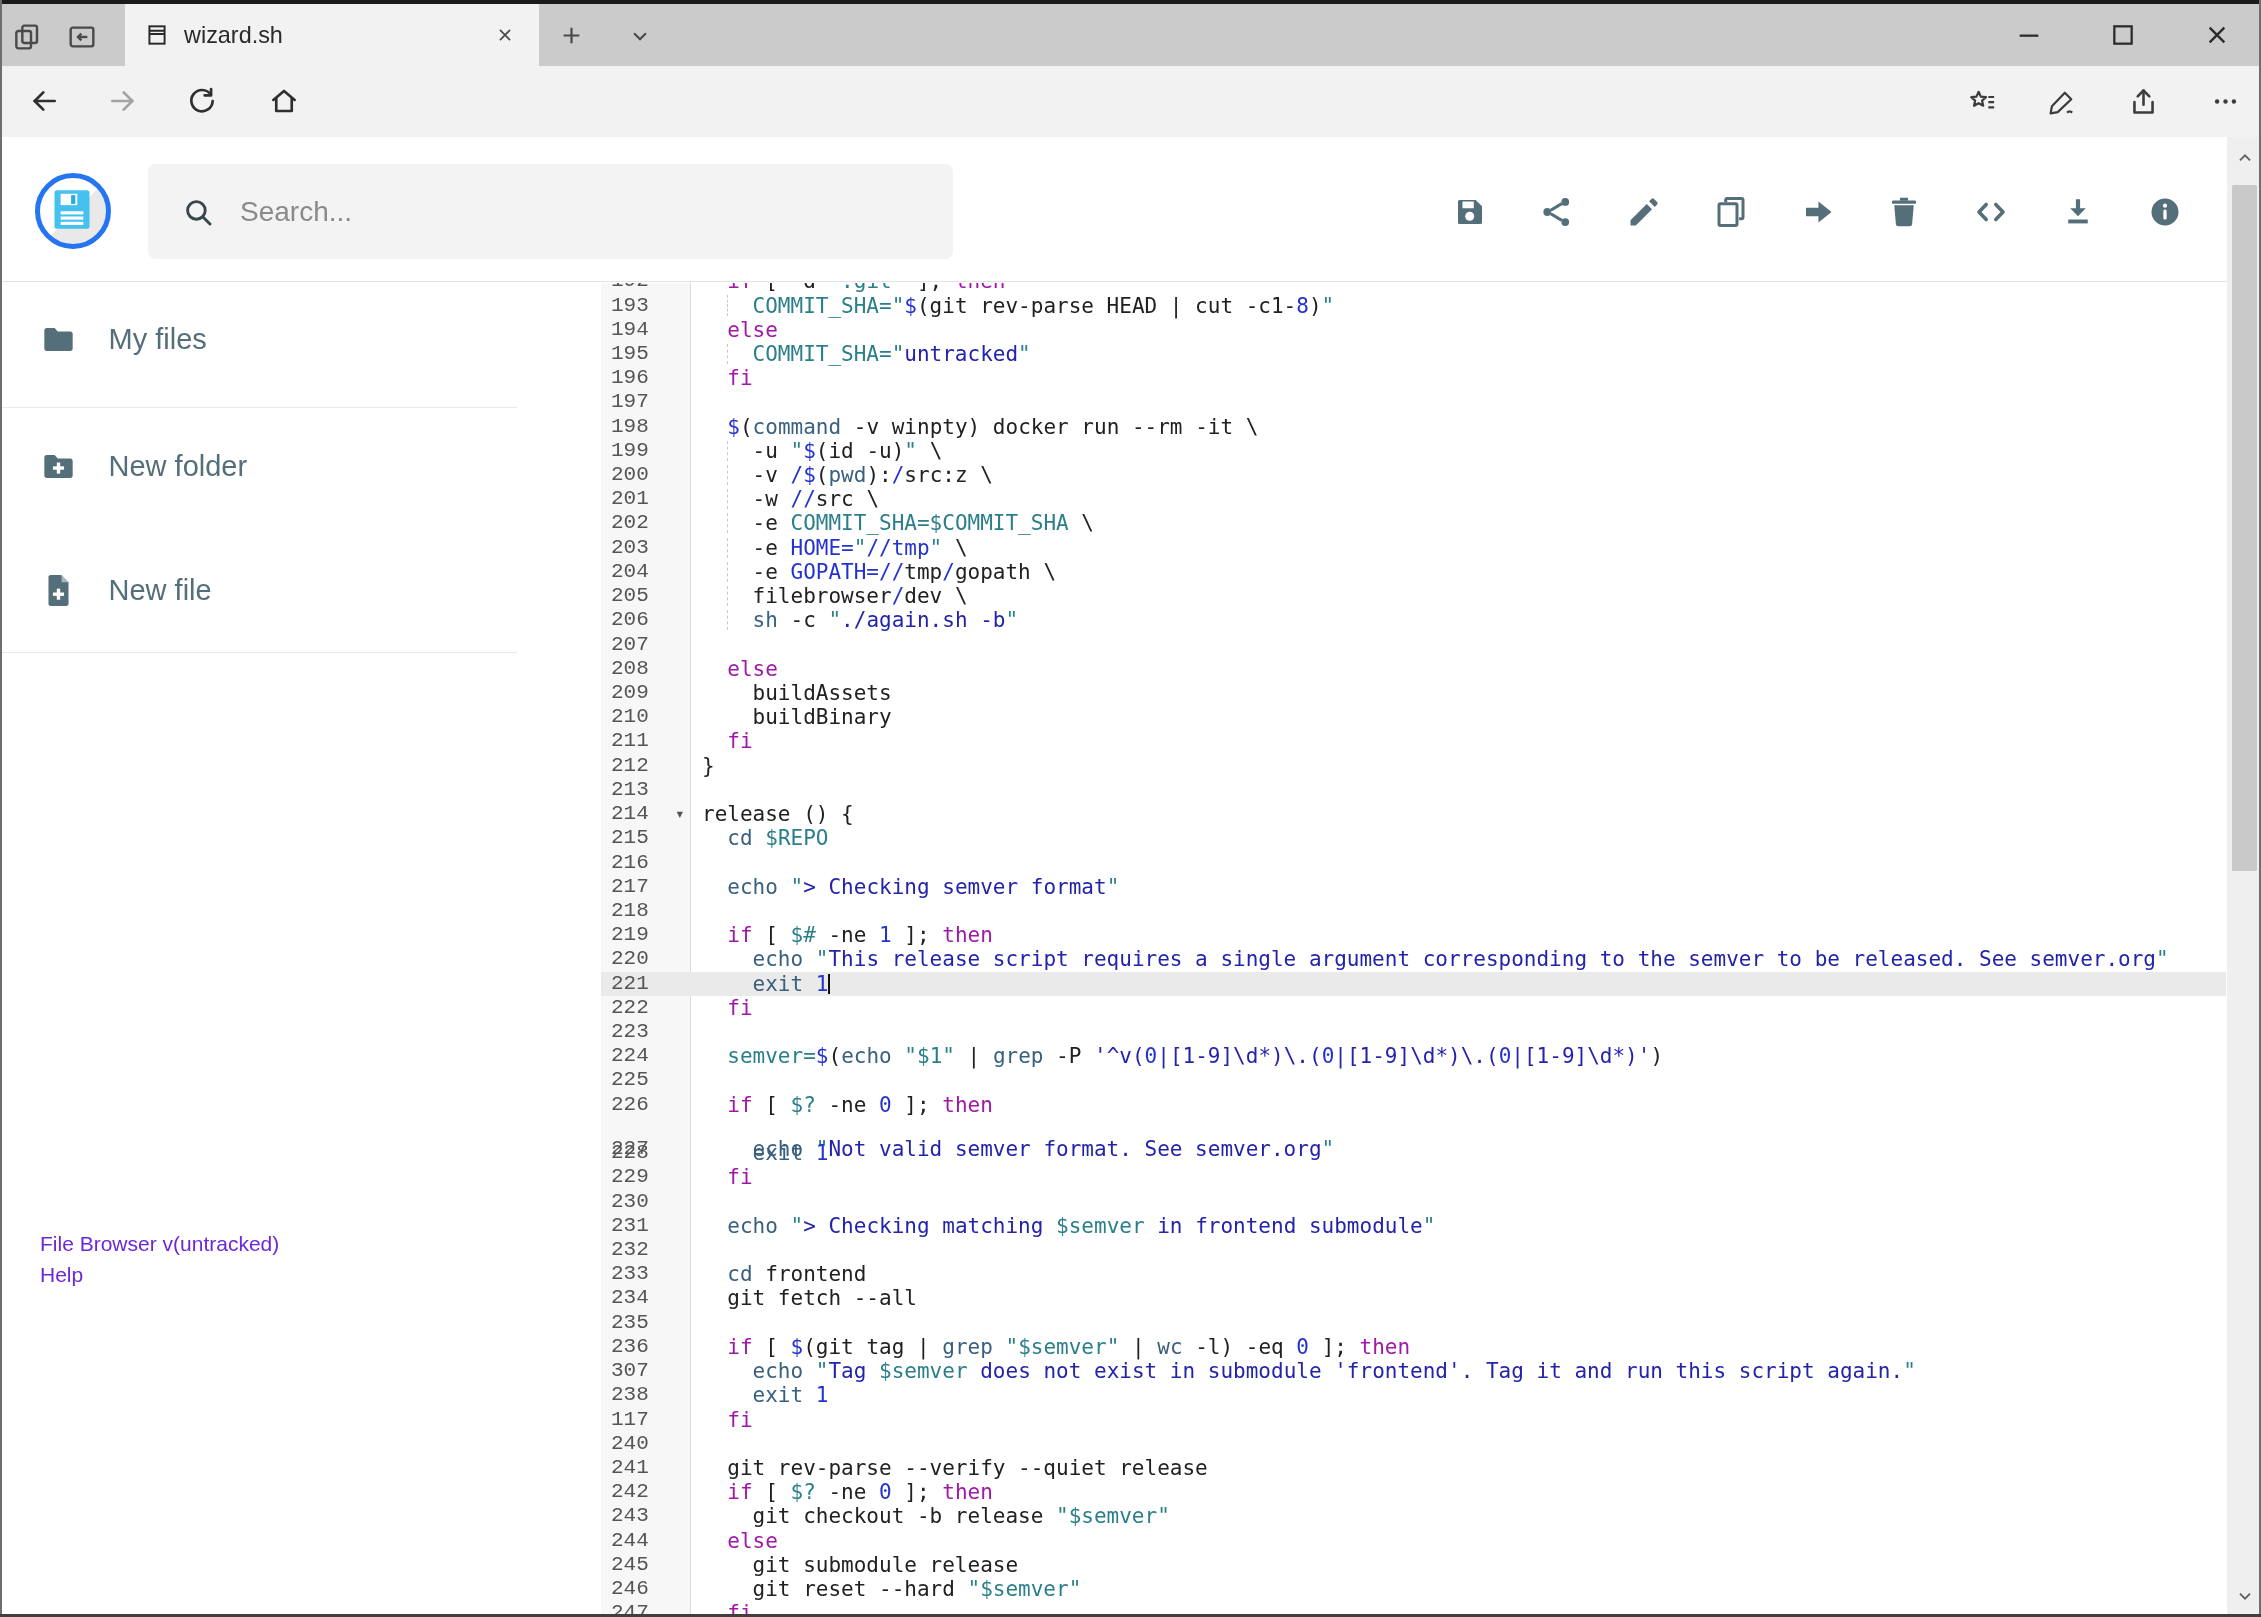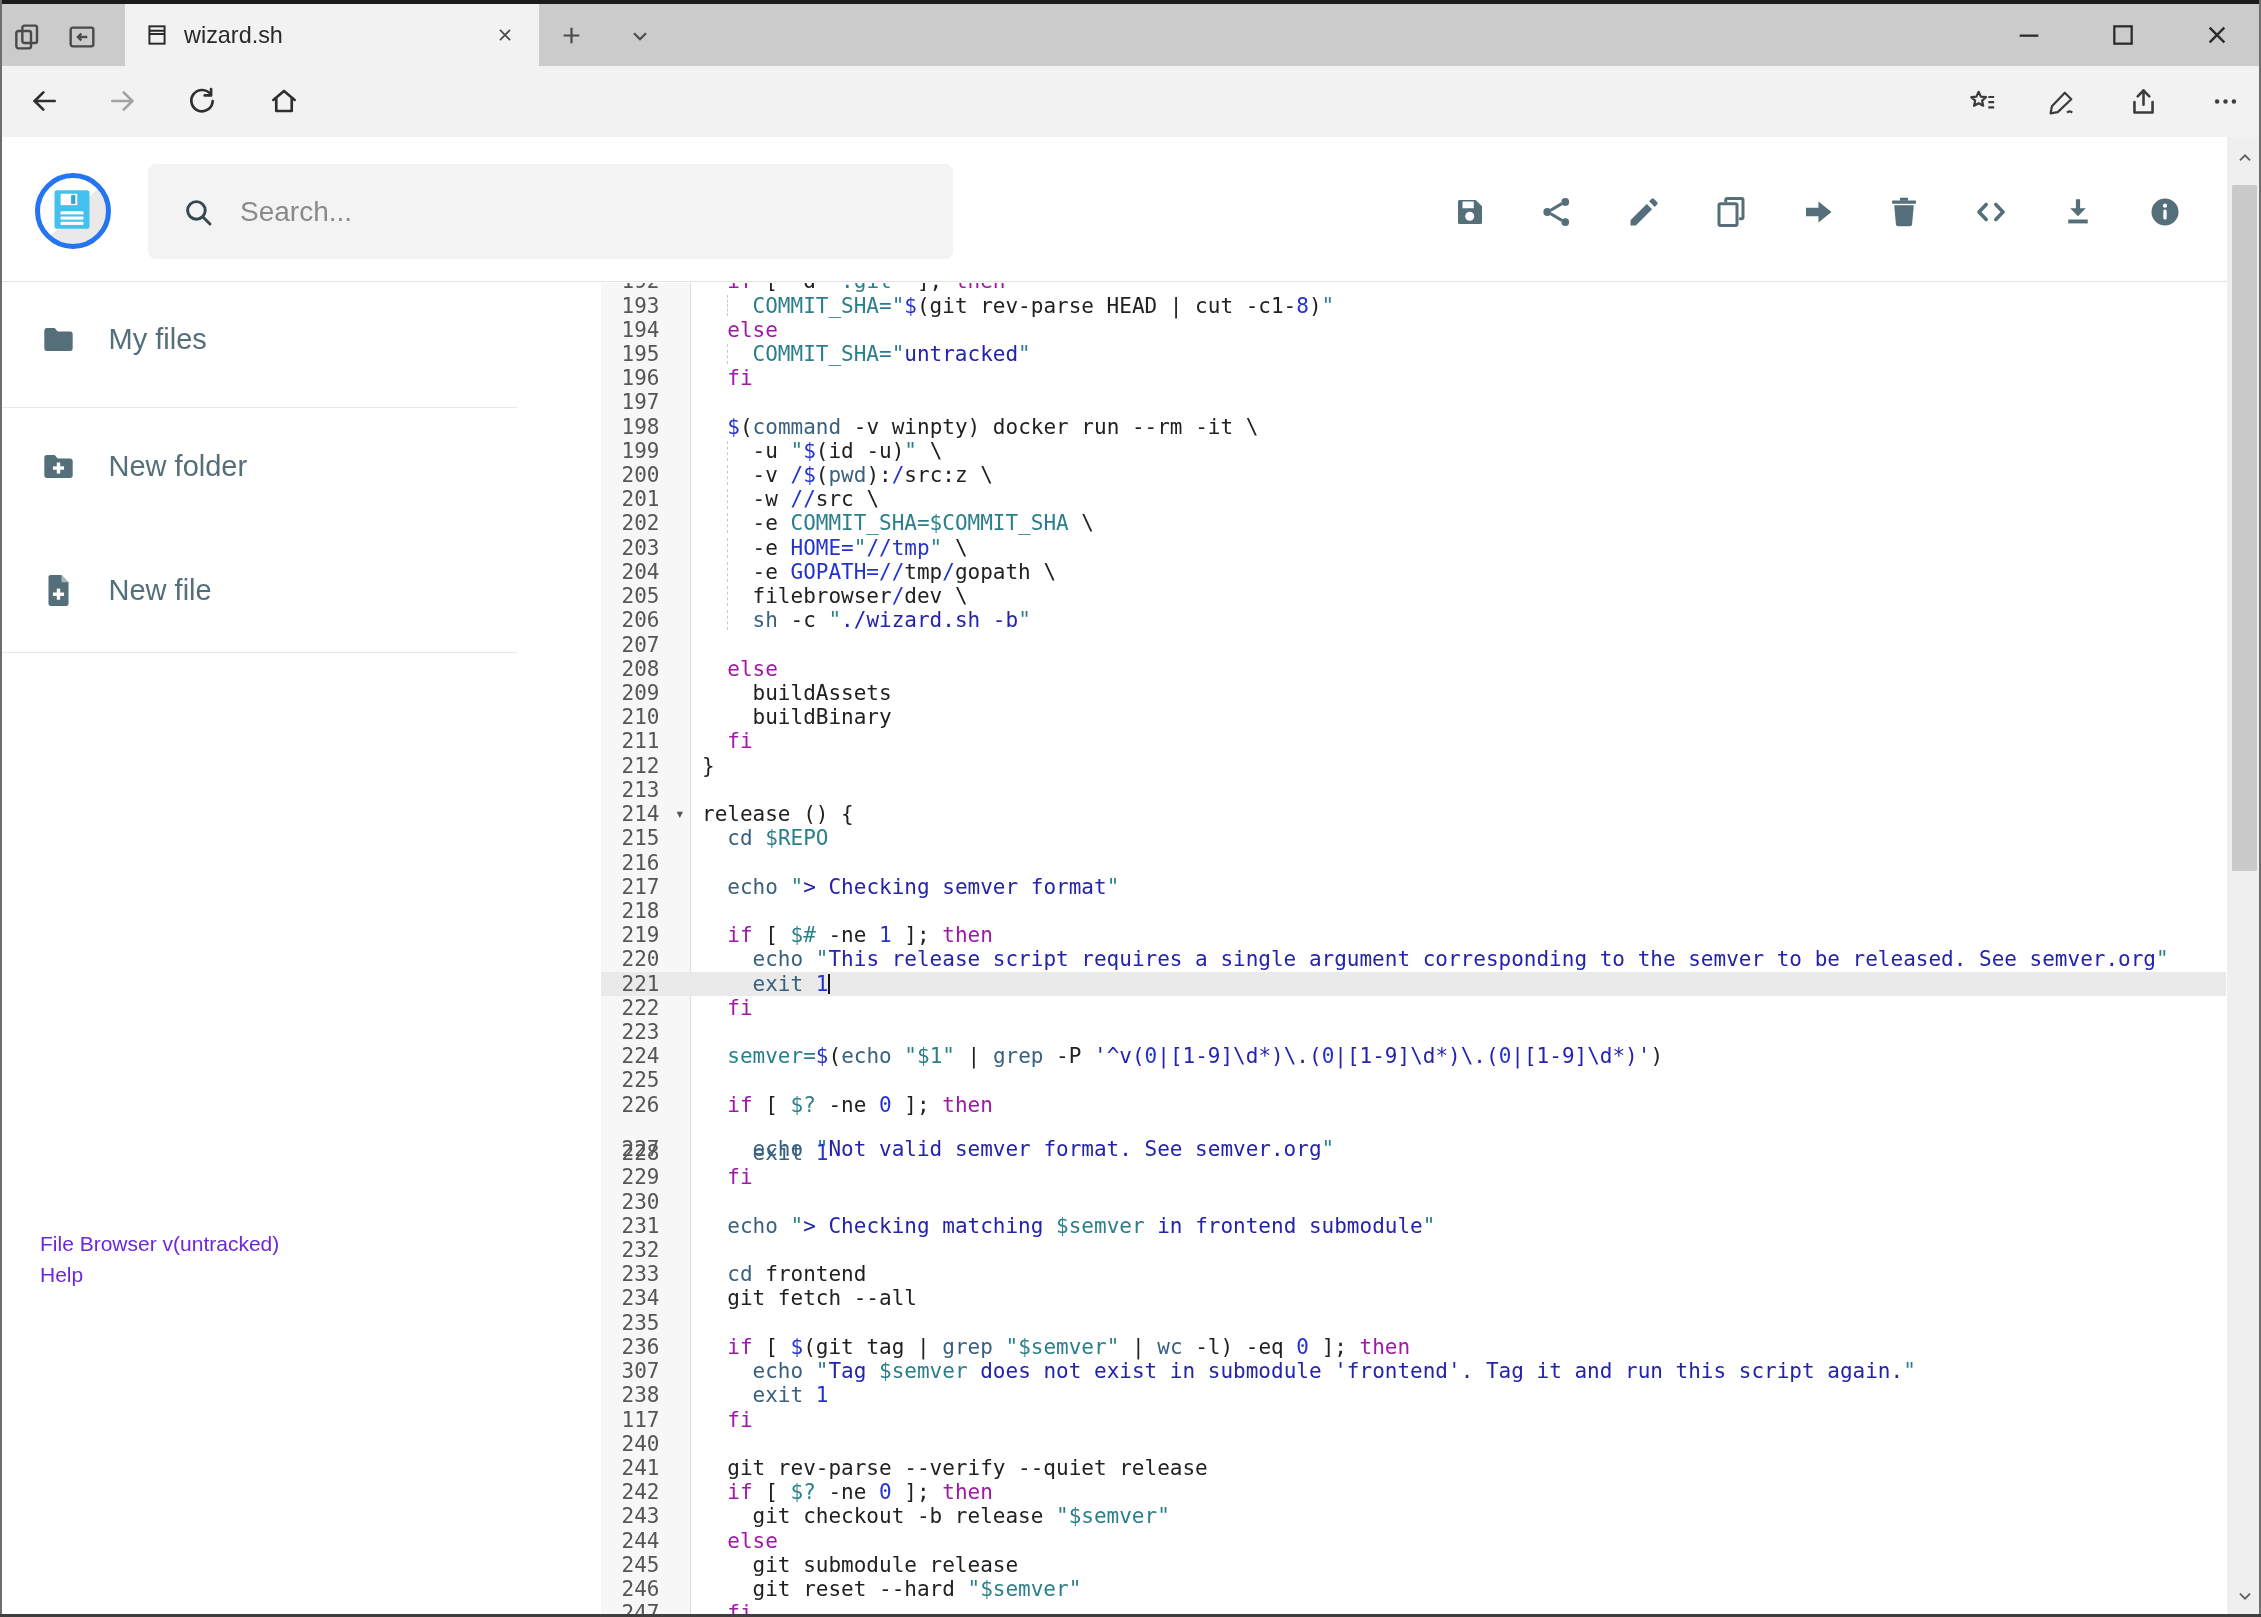--- a/index.html
+++ b/index.html
@@ -39,21 +39,21 @@
   .sitem{left:0;width:601px;height:61px;display:flex;align-items:center;padding-left:40px;box-sizing:border-box;cursor:pointer;}
   .sitem .ic{width:37px;height:37px;color:#546E7A;}
   .slabel{margin-left:31.5px;font-size:29px;color:#546E7A;}
   .sdiv{left:0;width:517px;height:0.8px;background:#e9e9e9;}
   .sfooter{left:40px;top:945px;font-size:21px;color:#6d28d9;line-height:31px;}
   
   .editor{left:601px;top:283px;width:1625px;height:1334px;background:#ffffff;overflow:hidden;}
   .gutter{position:absolute;left:0;top:0;bottom:0;width:90px;background:#f7f7f7;border-right:0.8px solid #dcdcdc;box-sizing:border-box;}
   .crow{position:absolute;left:0;right:0;height:24px;font-family:"DejaVu Sans Mono",monospace;font-size:21px;line-height:24px;}
   .crow.active{background:#eaeaea;}
-  .ln{position:absolute;left:3px;top:0;width:73px;text-align:center;color:#555;}
+  .ln{position:absolute;left:10px;top:0;width:73px;text-align:left;color:#555;font-family:Liberation Mono, monospace;}
   .fold{position:absolute;left:74px;top:0;font-size:16px;color:#555;line-height:24px;}
   .guide{position:absolute;left:126px;top:1.6px;bottom:1.6px;border-left:1.6px dashed #c8c8c8;}
   .code{position:absolute;left:101px;top:0;white-space:pre;color:#212121;}
   .tk-d{color:#212121;}
   .tk-k{color:#a018a8;}
   .tk-b{color:#39607e;}
   .tk-v{color:#2b7f8a;}
   .tk-s{color:#2323ab;}
   .tk-n{color:#2433cf;}
   .caret{position:absolute;top:2.4px;width:1.6px;height:20px;background:#111;}
@@ -434,21 +434,21 @@
           <span class="code"><span class="tk-d">    -e </span><span class="tk-n">GOPATH=//</span><span class="tk-d">tmp</span><span class="tk-n">/</span><span class="tk-d">gopath \</span></span>
         </div>
         <div class="crow" style="top: 301px;">
           <span class="ln">205</span>
           <span class="guide"></span>
           <span class="code"><span class="tk-d">    filebrowser</span><span class="tk-n">/</span><span class="tk-d">dev \</span></span>
         </div>
         <div class="crow" style="top: 325px;">
           <span class="ln">206</span>
           <span class="guide"></span>
-          <span class="code"><span class="tk-d">    </span><span class="tk-b">sh</span><span class="tk-d"> -c </span><span class="tk-v">"</span><span class="tk-s">./wizard.sh -b</span><span class="tk-v">"</span></span>
+          <span class="code"><span class="tk-d">    </span><span class="tk-b">sh</span><span class="tk-d"> -c </span><span class="tk-v">"</span><span class="tk-s">./again.sh -b</span><span class="tk-v">"</span></span>
         </div>
         <div class="crow" style="top: 350px;">
           <span class="ln">207</span>
           <span class="code"></span>
         </div>
         <div class="crow" style="top: 374px;">
           <span class="ln">208</span>
           <span class="code"><span class="tk-d">  </span><span class="tk-k">else</span></span>
         </div>
         <div class="crow" style="top: 398px;">

